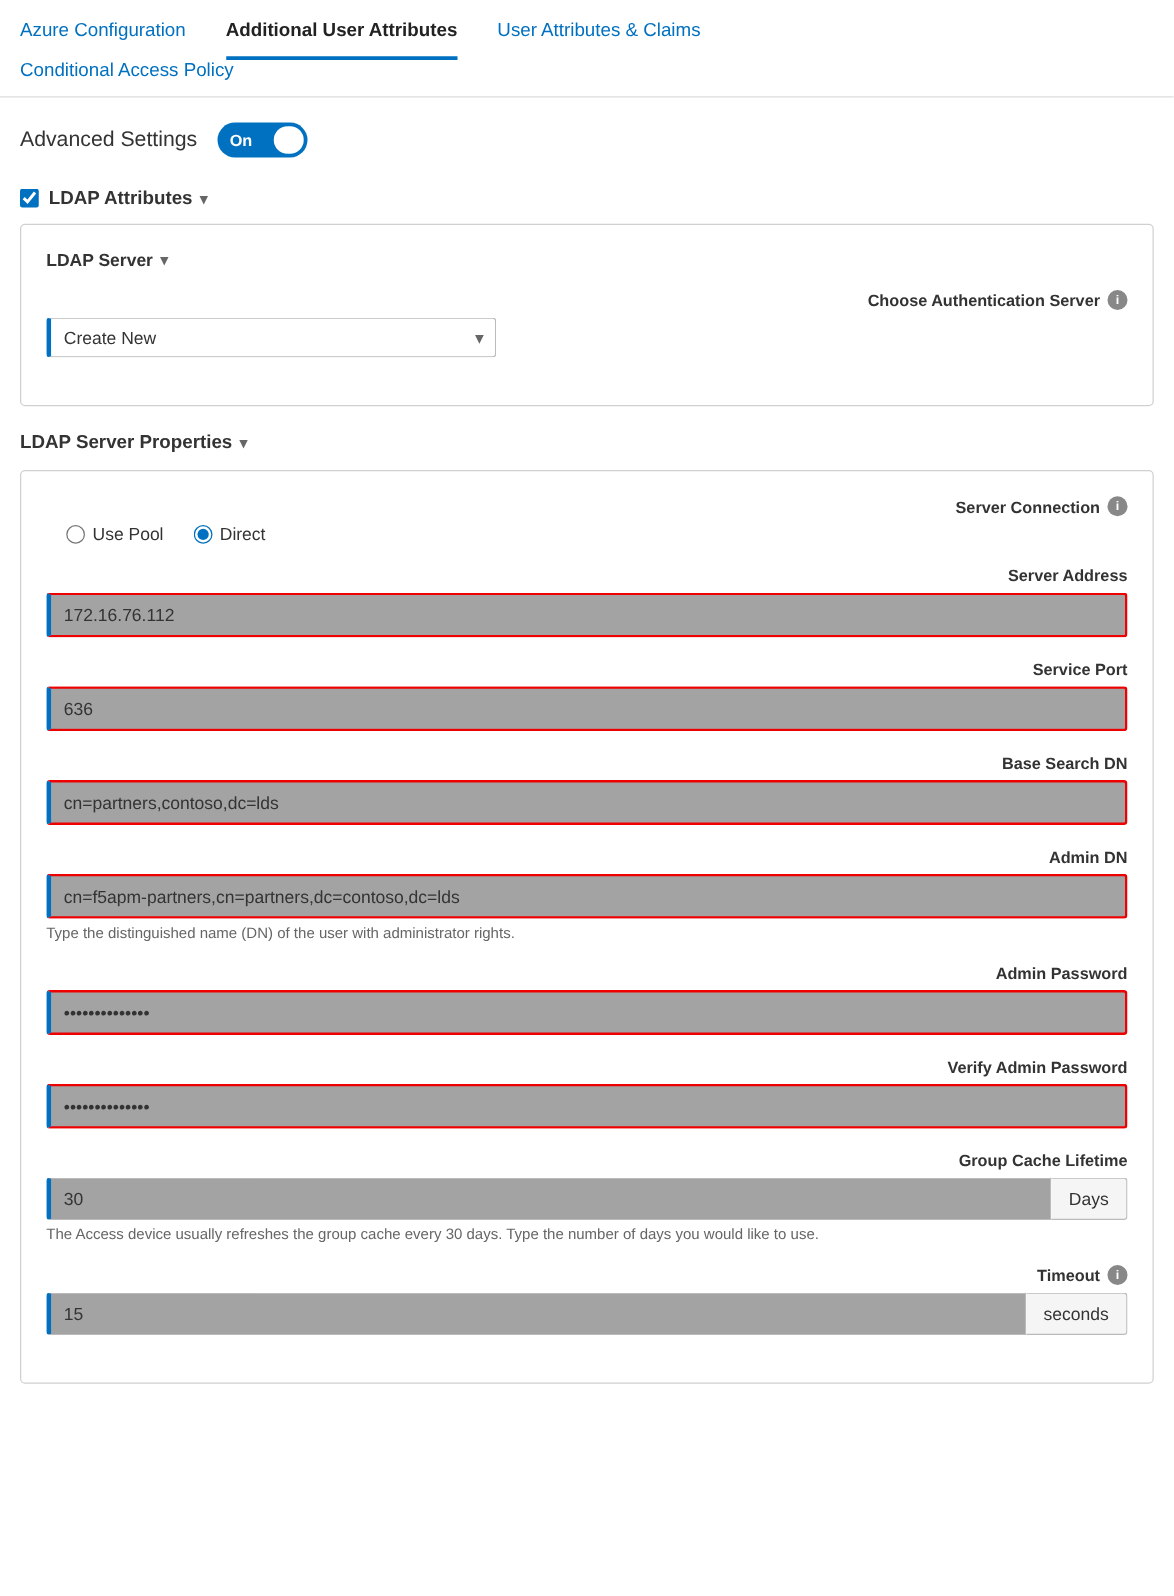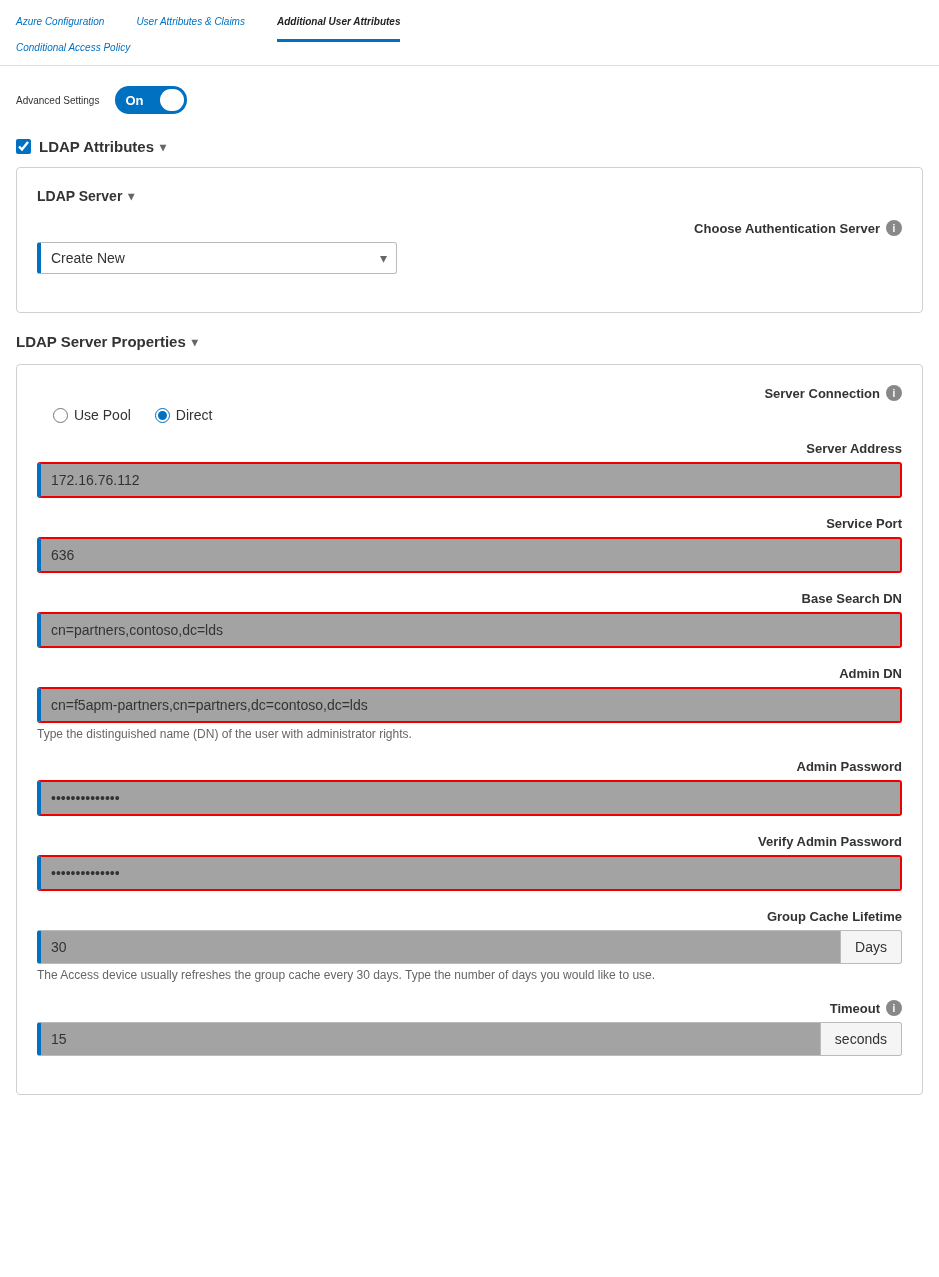--- a/index.html
+++ b/index.html
@@ -15,27 +15,26 @@
     
     .top-nav {
       display: flex;
       flex-wrap: wrap;
       padding: 16px 16px 0 16px;
       border-bottom: 1px solid #ddd;
       gap: 0 32px;
     }
     .nav-link {
       color: #0070c0;
-      font-size: 10px;
+      font-size: 15px;
       font-weight: 500;
       text-decoration: none;
       padding-bottom: 12px;
       cursor: pointer;
       border-bottom: none;
-      font-style: italic;
     }
     .nav-link.active {
       color: #222;
       font-weight: 700;
       border-bottom: 3px solid #0070c0;
     }
     .nav-row-1 {
       display: flex;
       gap: 32px;
       width: 100%;
@@ -52,21 +51,21 @@
     }
 
     
     .advanced-settings-row {
       display: flex;
       align-items: center;
       gap: 16px;
       margin-bottom: 24px;
     }
     .advanced-settings-label {
-      font-size: 10px;
+      font-size: 17px;
       font-weight: 500;
       color: #333;
     }
     .toggle-switch {
       display: flex;
       align-items: center;
       background: #0070c0;
       border-radius: 14px;
       width: 72px;
       height: 28px;
@@ -264,22 +263,22 @@
       color: #666;
       margin-top: 4px;
     }
   </style>
 </head>
 <body>
 
 <nav class="top-nav">
   <div class="nav-row-1">
     <a class="nav-link">Azure Configuration</a>
+    <a class="nav-link active">Additional User Attributes</a>
     <a class="nav-link">User Attributes &amp; Claims</a>
-    <a class="nav-link active">Additional User Attributes</a>
   </div>
   <div class="nav-row-2">
     <a class="nav-link">Conditional Access Policy</a>
   </div>
 </nav>
 
 <div class="content">
 
   <div class="advanced-settings-row">
     <span class="advanced-settings-label">Advanced Settings</span>

